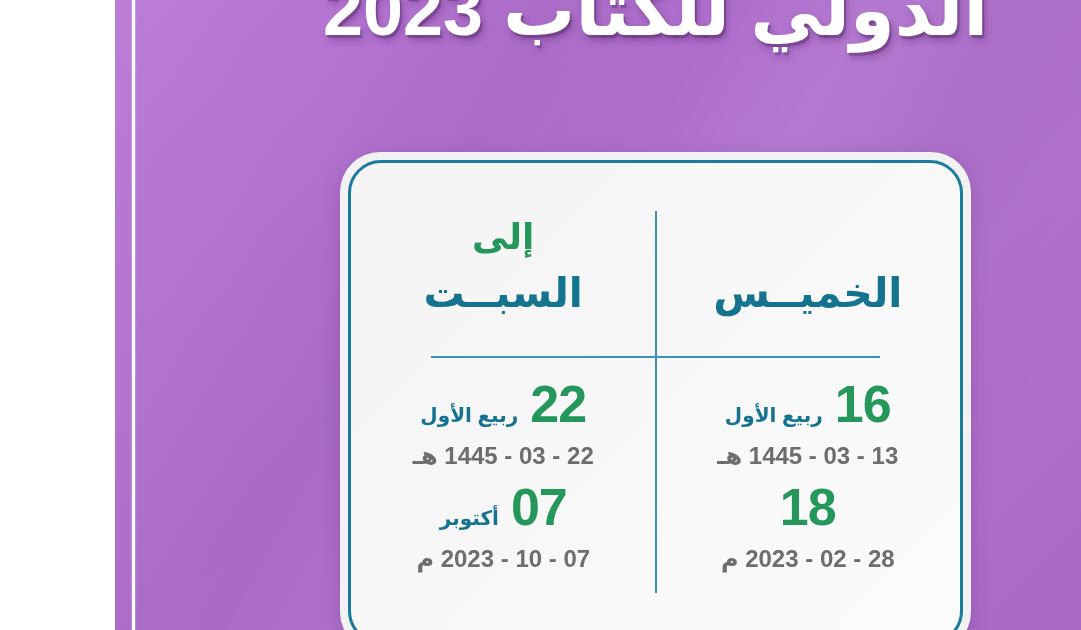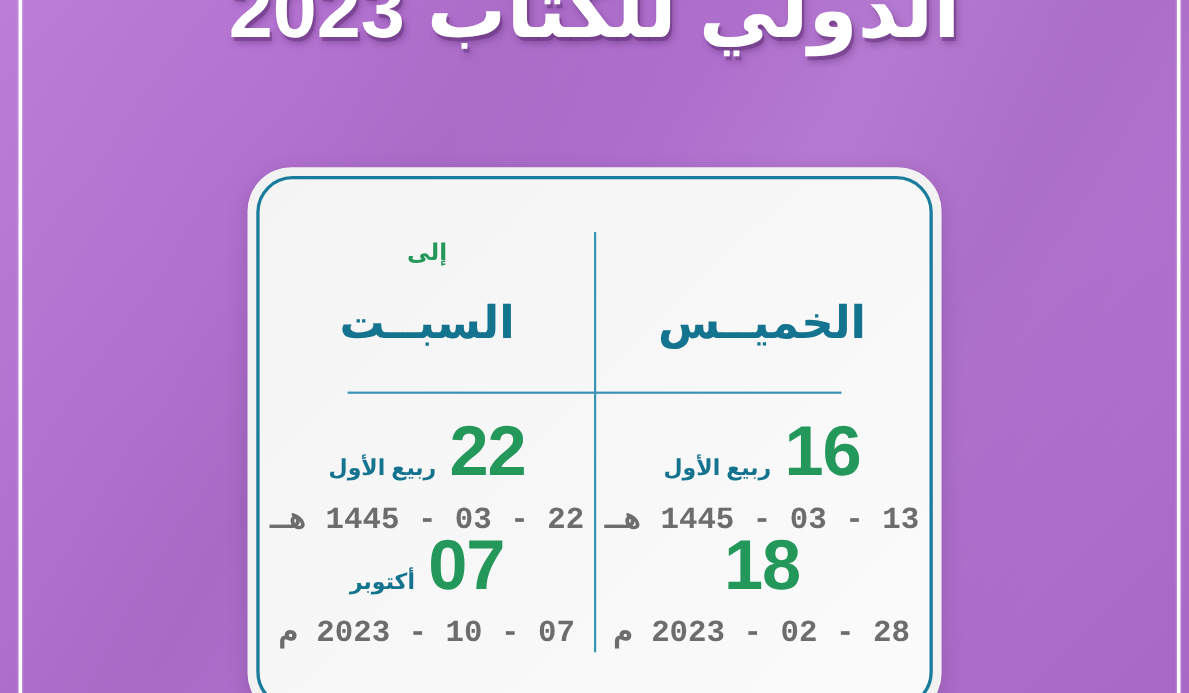--- a/index.html
+++ b/index.html
@@ -7,21 +7,21 @@
     margin: 0;
     padding: 0;
     width: 1081px;
     height: 630px;
     overflow: hidden;
     font-family: "Liberation Sans", "DejaVu Sans", sans-serif;
   }
 
   #page {
     position: relative;
-    width: 1081px;
+    width: 966px;
     height: 630px;
     overflow: hidden;
     background:
       linear-gradient(118deg,
         rgba(255,255,255,0.055) 0%,
         rgba(255,255,255,0.00) 22%,
         rgba(0,0,0,0.035) 33%,
         rgba(255,255,255,0.00) 46%,
         rgba(255,255,255,0.065) 58%,
         rgba(0,0,0,0.03) 72%,
@@ -116,21 +116,21 @@
     position: relative;
     text-align: center;
   }
 
   .col-label {
     position: absolute;
     top: 56px;
     left: 0;
     width: 100%;
     color: #24975a;
-    font-size: 21px;
+    font-size: 36px;
     font-weight: bold;
     line-height: 1;
   }
 
   .col-day {
     position: absolute;
     top: 108px;
     left: 0;
     width: 100%;
     color: #14738f;
@@ -147,36 +147,35 @@
   .date-main {
     display: flex;
     flex-direction: row;
     align-items: baseline;
     justify-content: center;
     gap: 12px;
     line-height: 1;
   }
   .date-num {
     color: #24975a;
-    font-size: 64px;
+    font-size: 52px;
     font-weight: bold;
     letter-spacing: -1px;
   }
   .date-month {
     color: #14738f;
     font-size: 20px;
     font-weight: bold;
   }
   .date-numeric {
     margin-top: 12px;
     color: #6d6d6d;
-    font-size: 28px;
+    font-size: 24px;
     font-weight: bold;
     letter-spacing: 0.5px;
-    font-family: Liberation Mono, monospace;
   }
 </style>
 </head>
 <body>
 
 <div id="page">
 
   <div class="rail left"></div>
   <div class="rail right"></div>
 

